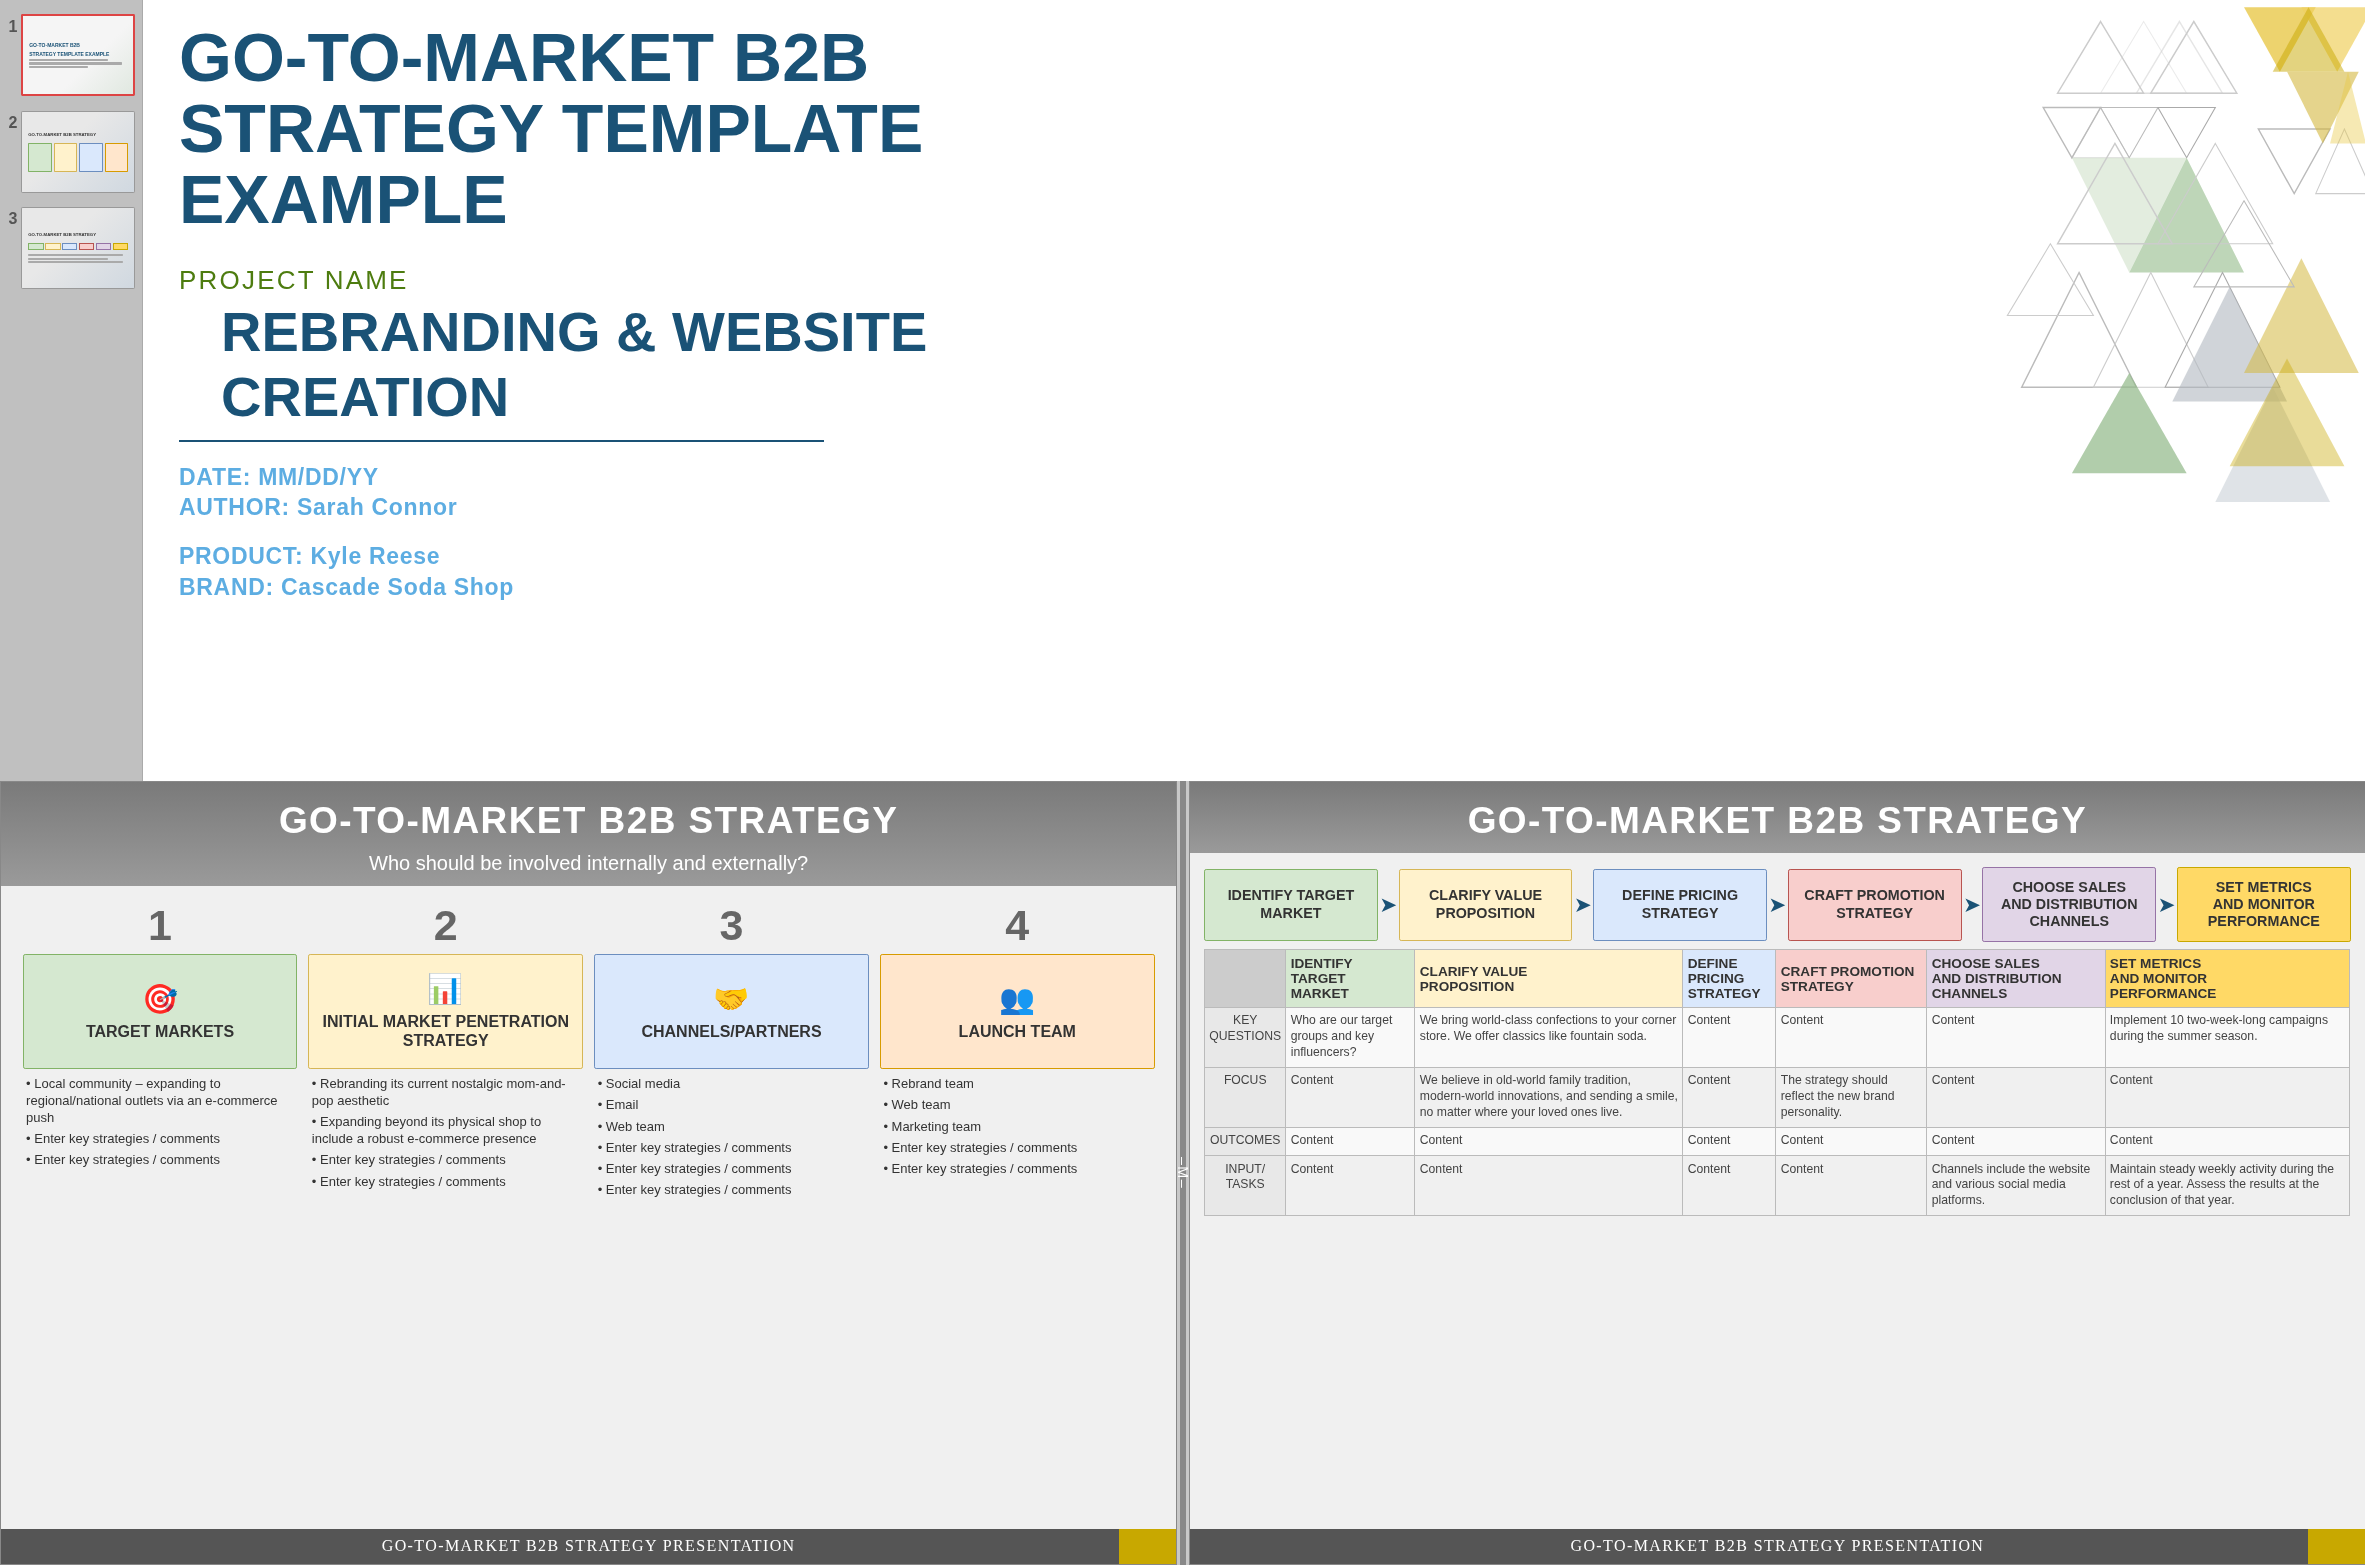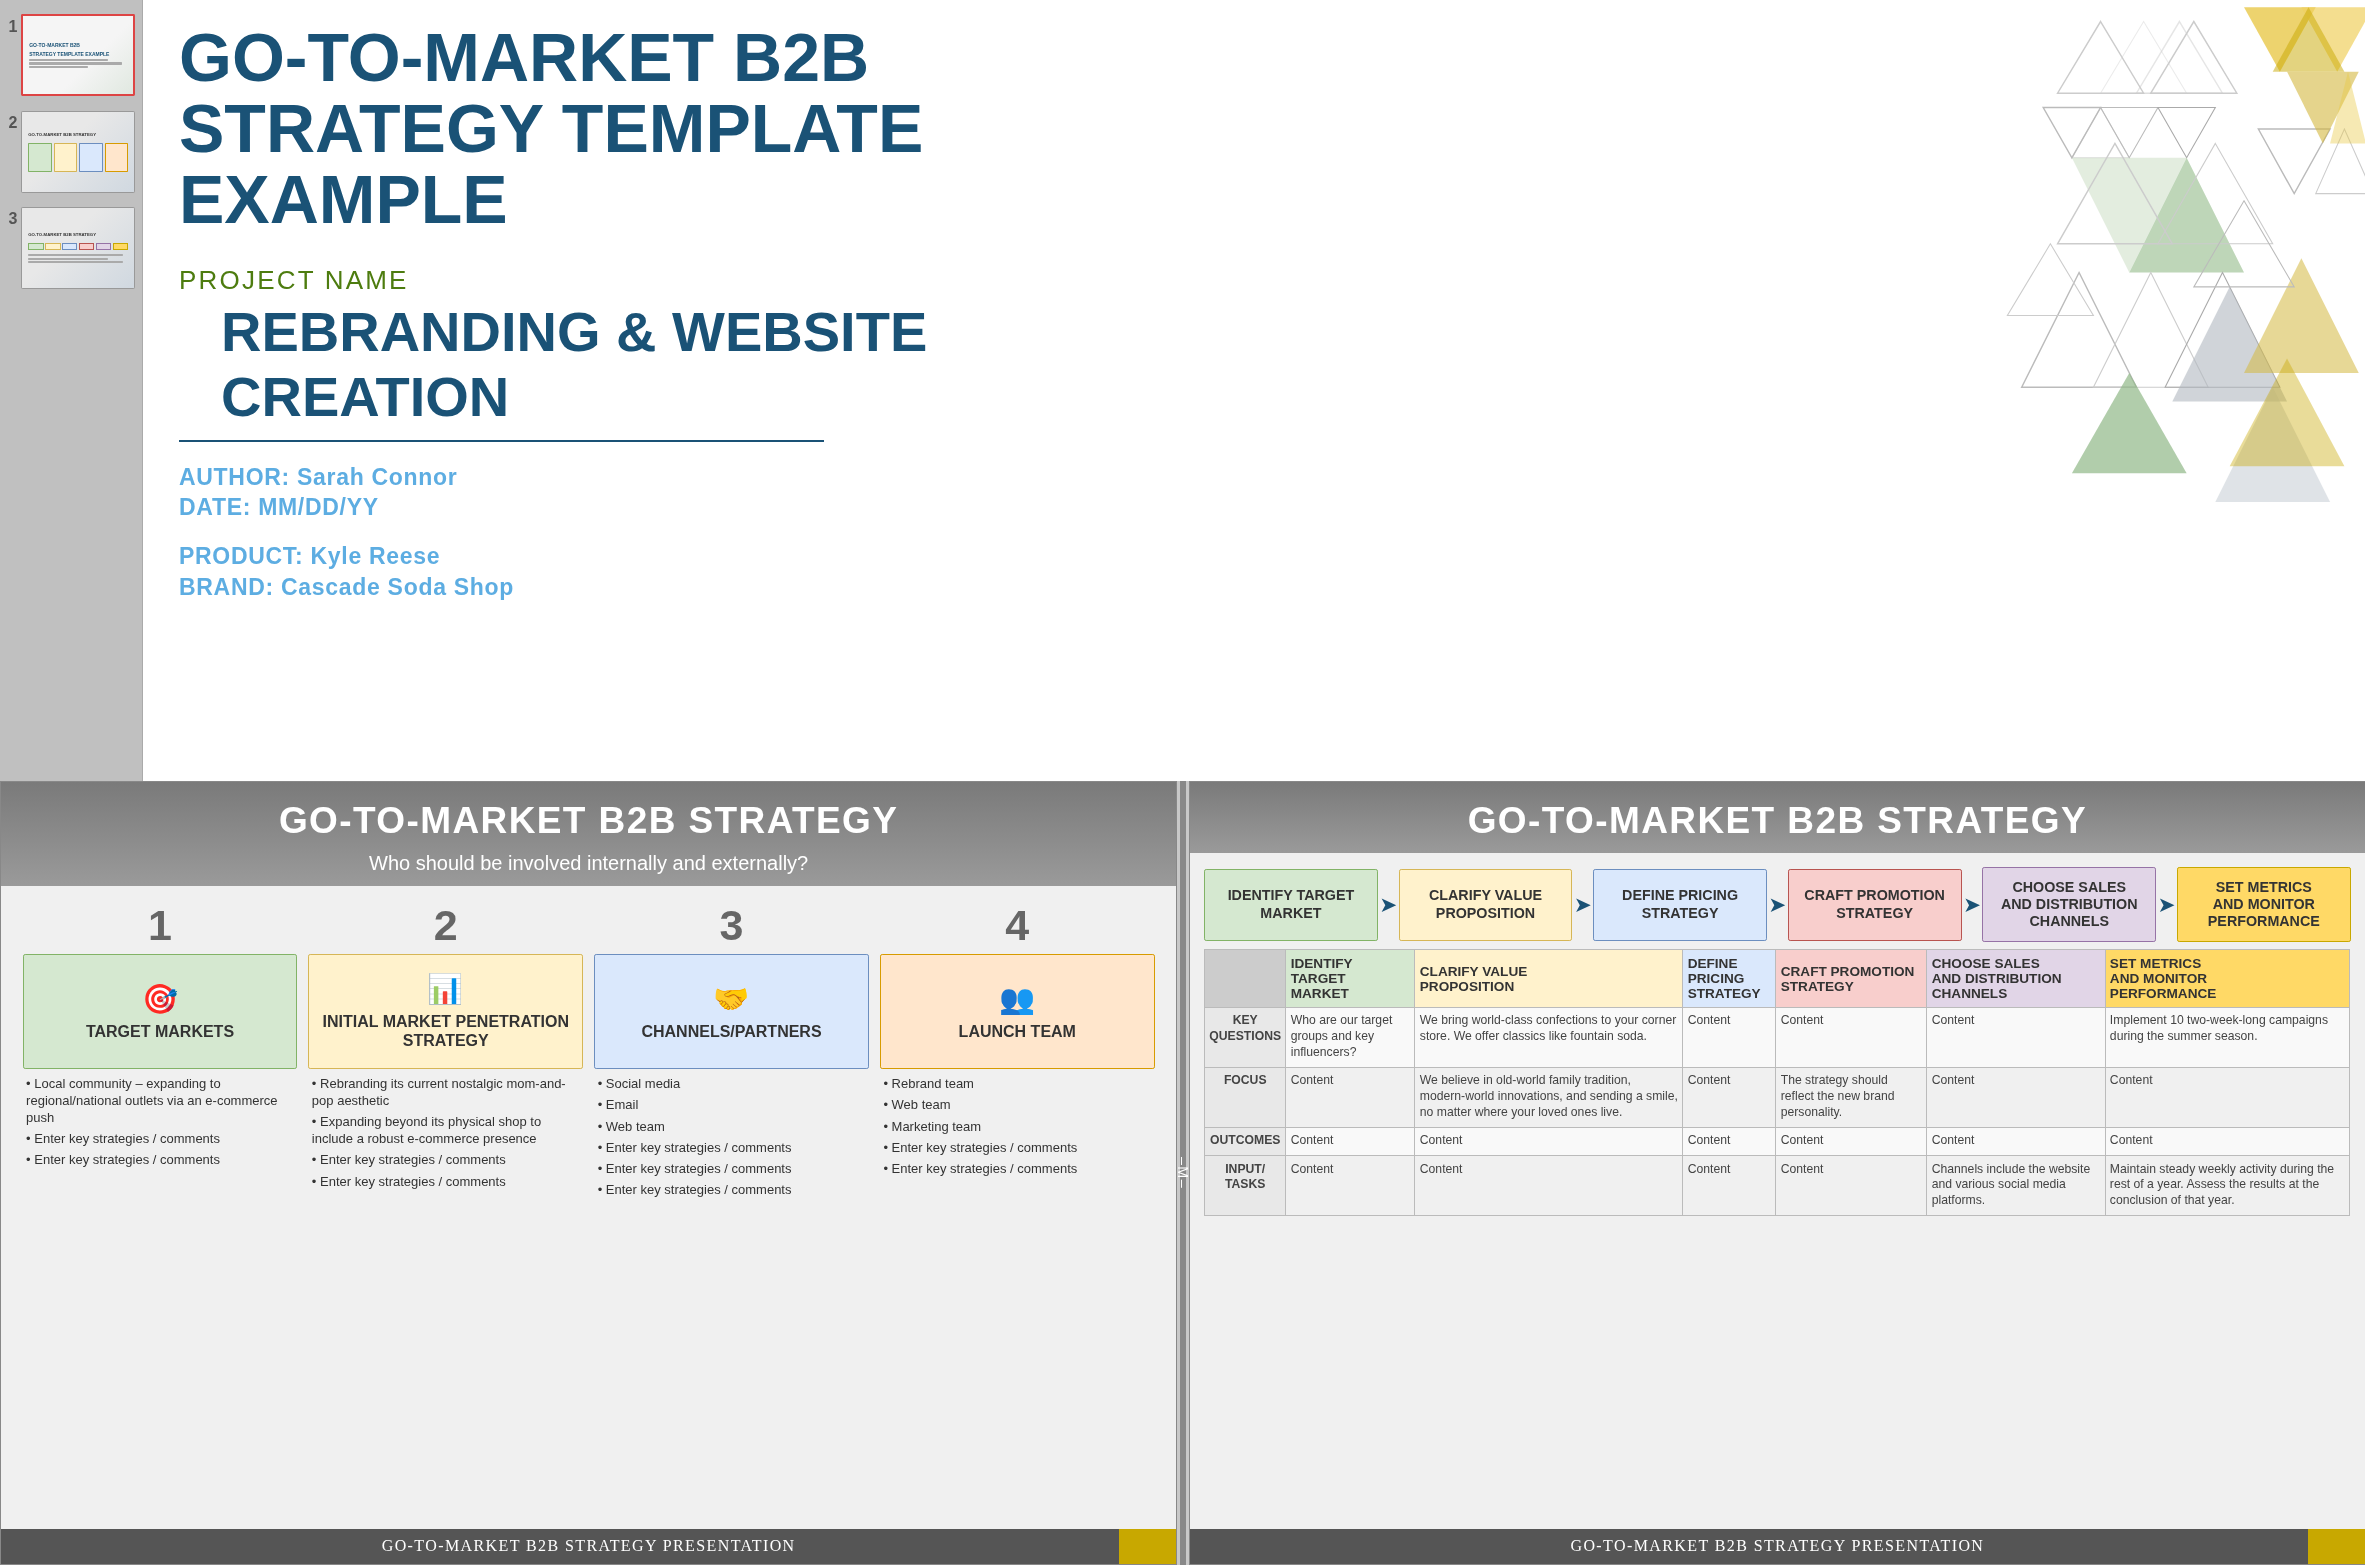--- a/index.html
+++ b/index.html
@@ -355,21 +355,21 @@
       border: 0.7px solid #bbb;
       font-size: 12.2px;
       color: #444;
       vertical-align: top;
       line-height: 1.3;
     }
     .strategy-table tr:nth-child(odd) td { background: #f9f9f9; }
     .strategy-table tr:nth-child(even) td { background: #f0f0f0; }
 
     .row-header {
-      font-weight: bold;
+      font-weight: normal;
       font-size: 13px;
       color: #555;
       background: #e8e8e8 !important;
       text-align: center;
     }
 
     
     .triangles-svg {
       position: absolute;
       right: 0;
@@ -488,22 +488,22 @@
       <div class="main-title">
         <div>GO-TO-MARKET B2B</div>
         <div>STRATEGY TEMPLATE EXAMPLE</div>
       </div>
 
       <div class="project-label">PROJECT NAME</div>
       <div class="project-name">REBRANDING &amp; WEBSITE CREATION</div>
       <hr class="divider-line">
 
       <div class="meta-info">
+        <div class="meta-item">DATE: MM/DD/YY</div>
         <div class="meta-item">AUTHOR: Sarah Connor</div>
-        <div class="meta-item">DATE: MM/DD/YY</div>
       </div>
 
       <div class="client-info">
         <div class="client-item">PRODUCT: Kyle Reese</div>
         <div class="client-item">BRAND: Cascade Soda Shop</div>
       </div>
     </div>
   </div>
 </div>
 

